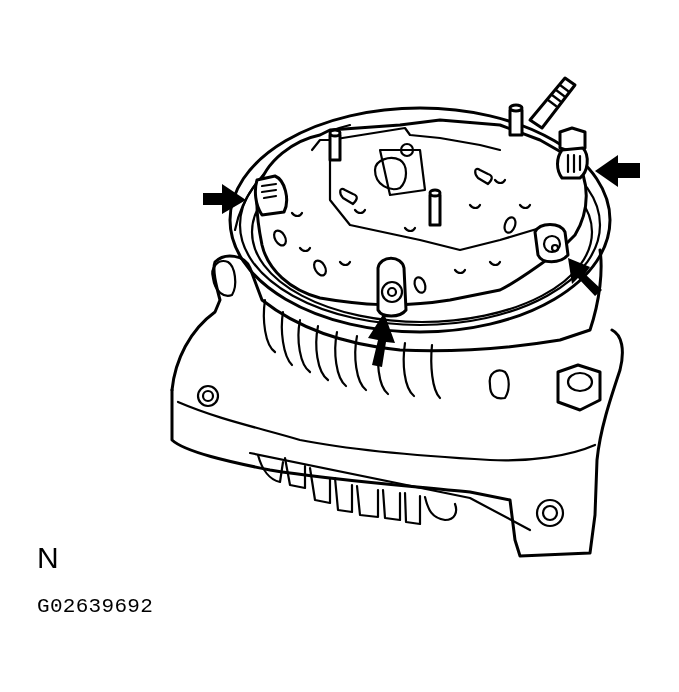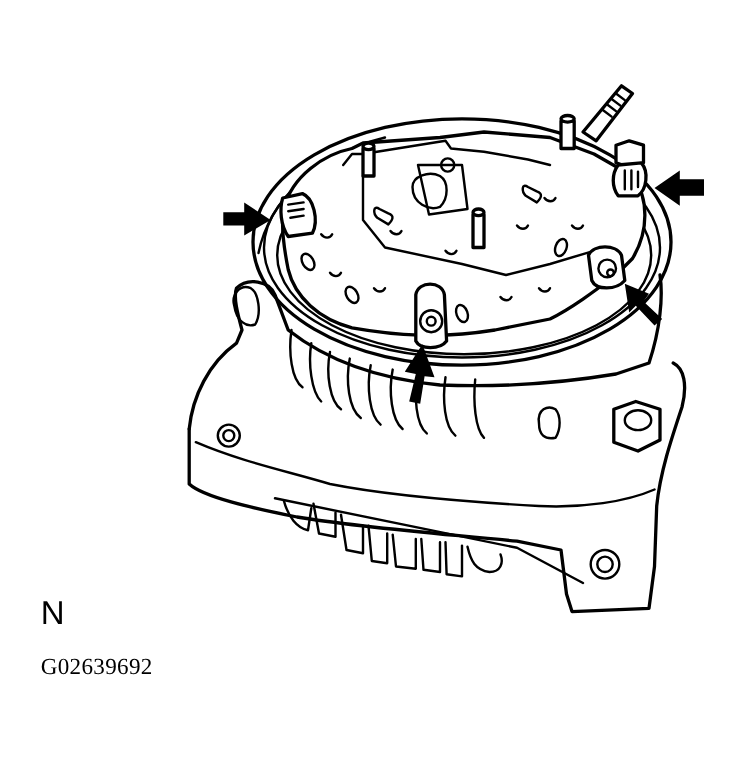--- a/index.html
+++ b/index.html
@@ -2,21 +2,21 @@
 <html><head>
   <meta charset="utf-8">
   <style>
     html, body { margin: 0; padding: 0; background: #ffffff; }
     body { width: 679px; height: 692px; position: relative; overflow: hidden;
            font-family: "Liberation Sans", sans-serif; }
     #figure { position: absolute; left: 0; top: 0; width: 679px; height: 692px; }
     .label-n { position: absolute; left: 37px; top: 543px; font-size: 30px; color: #000;
                font-family: "Liberation Sans", sans-serif; line-height: 1; }
     .label-id { position: absolute; left: 37px; top: 596px; font-size: 21px; color: #000;
-                font-family: Liberation Serif, serif; line-height: 1; letter-spacing: 0.3px; }
+                font-family: Liberation Mono, monospace; line-height: 1; letter-spacing: 0.3px; }
     svg .ln { fill: none; stroke: #000; stroke-width: 3; stroke-linecap: round; stroke-linejoin: round; }
     svg .thin { fill: none; stroke: #000; stroke-width: 2.2; stroke-linecap: round; stroke-linejoin: round; }
     svg .fillw { fill: #fff; stroke: #000; stroke-width: 3; stroke-linejoin: round; }
     svg .arrow { fill: #000; stroke: none; }
   </style>
 </head>
 <body>
 
 <div id="figure">
   <svg width="679" height="692" viewBox="0 0 679 692" xmlns="http://www.w3.org/2000/svg">

